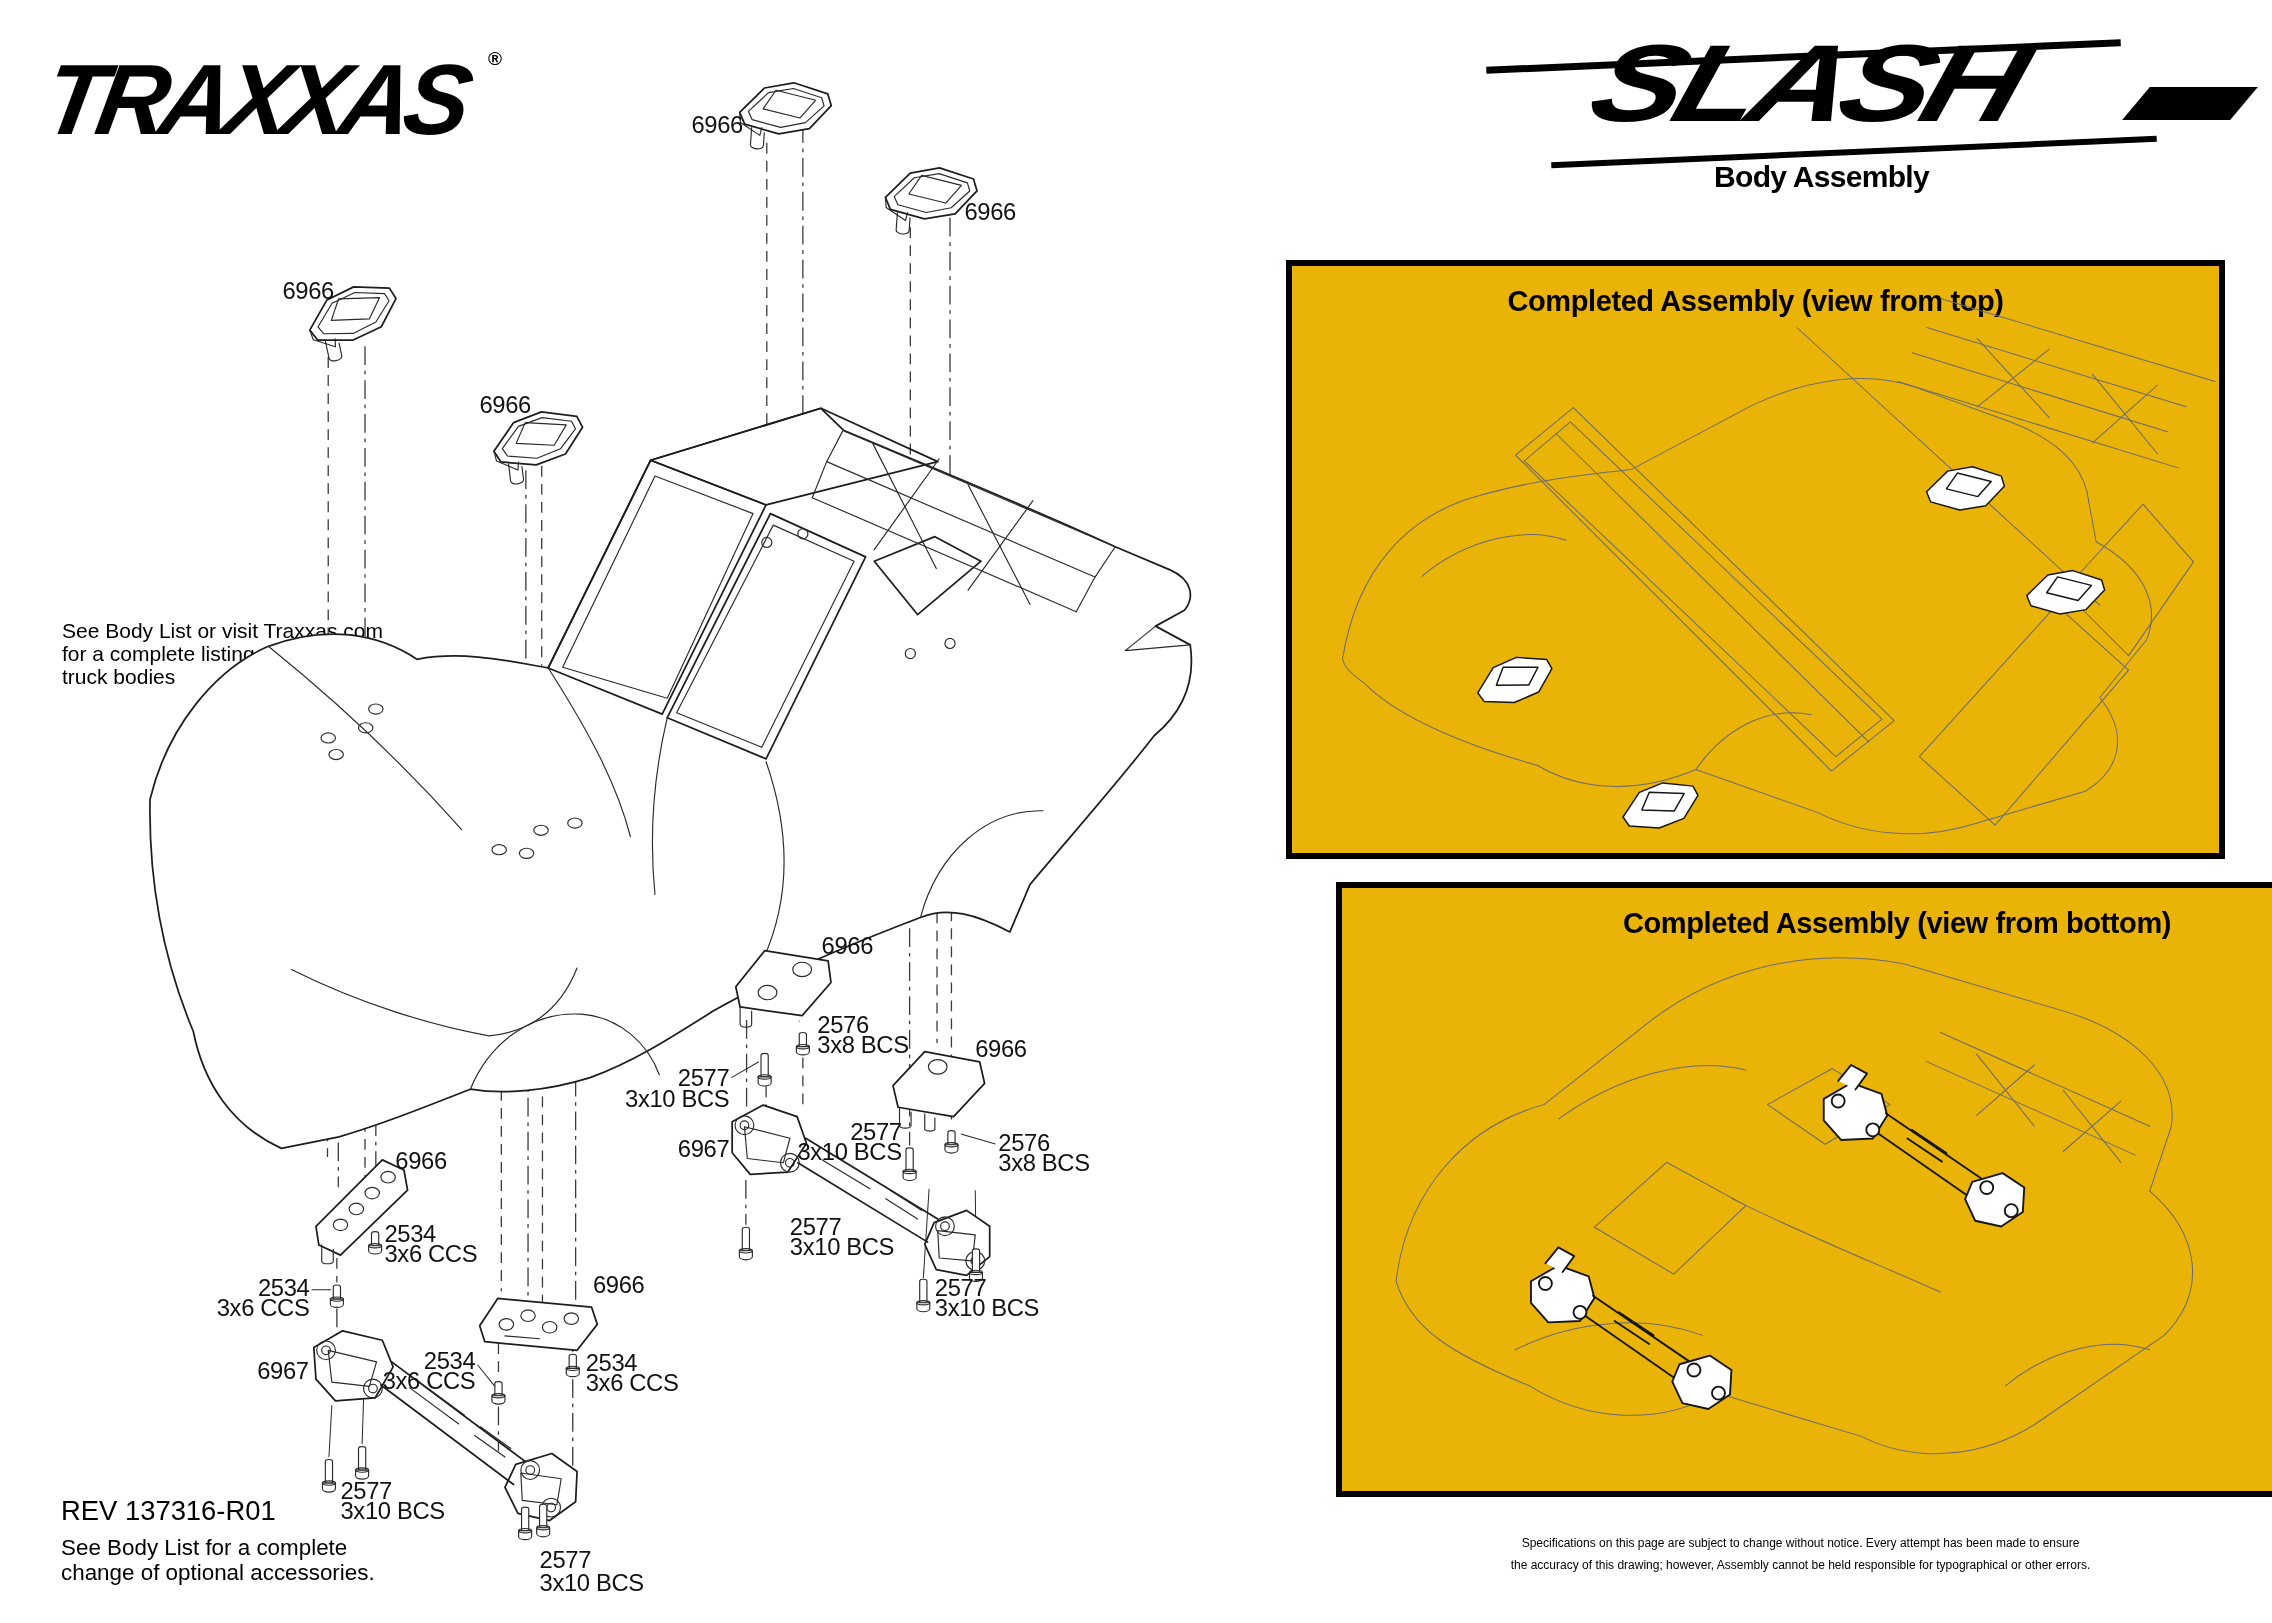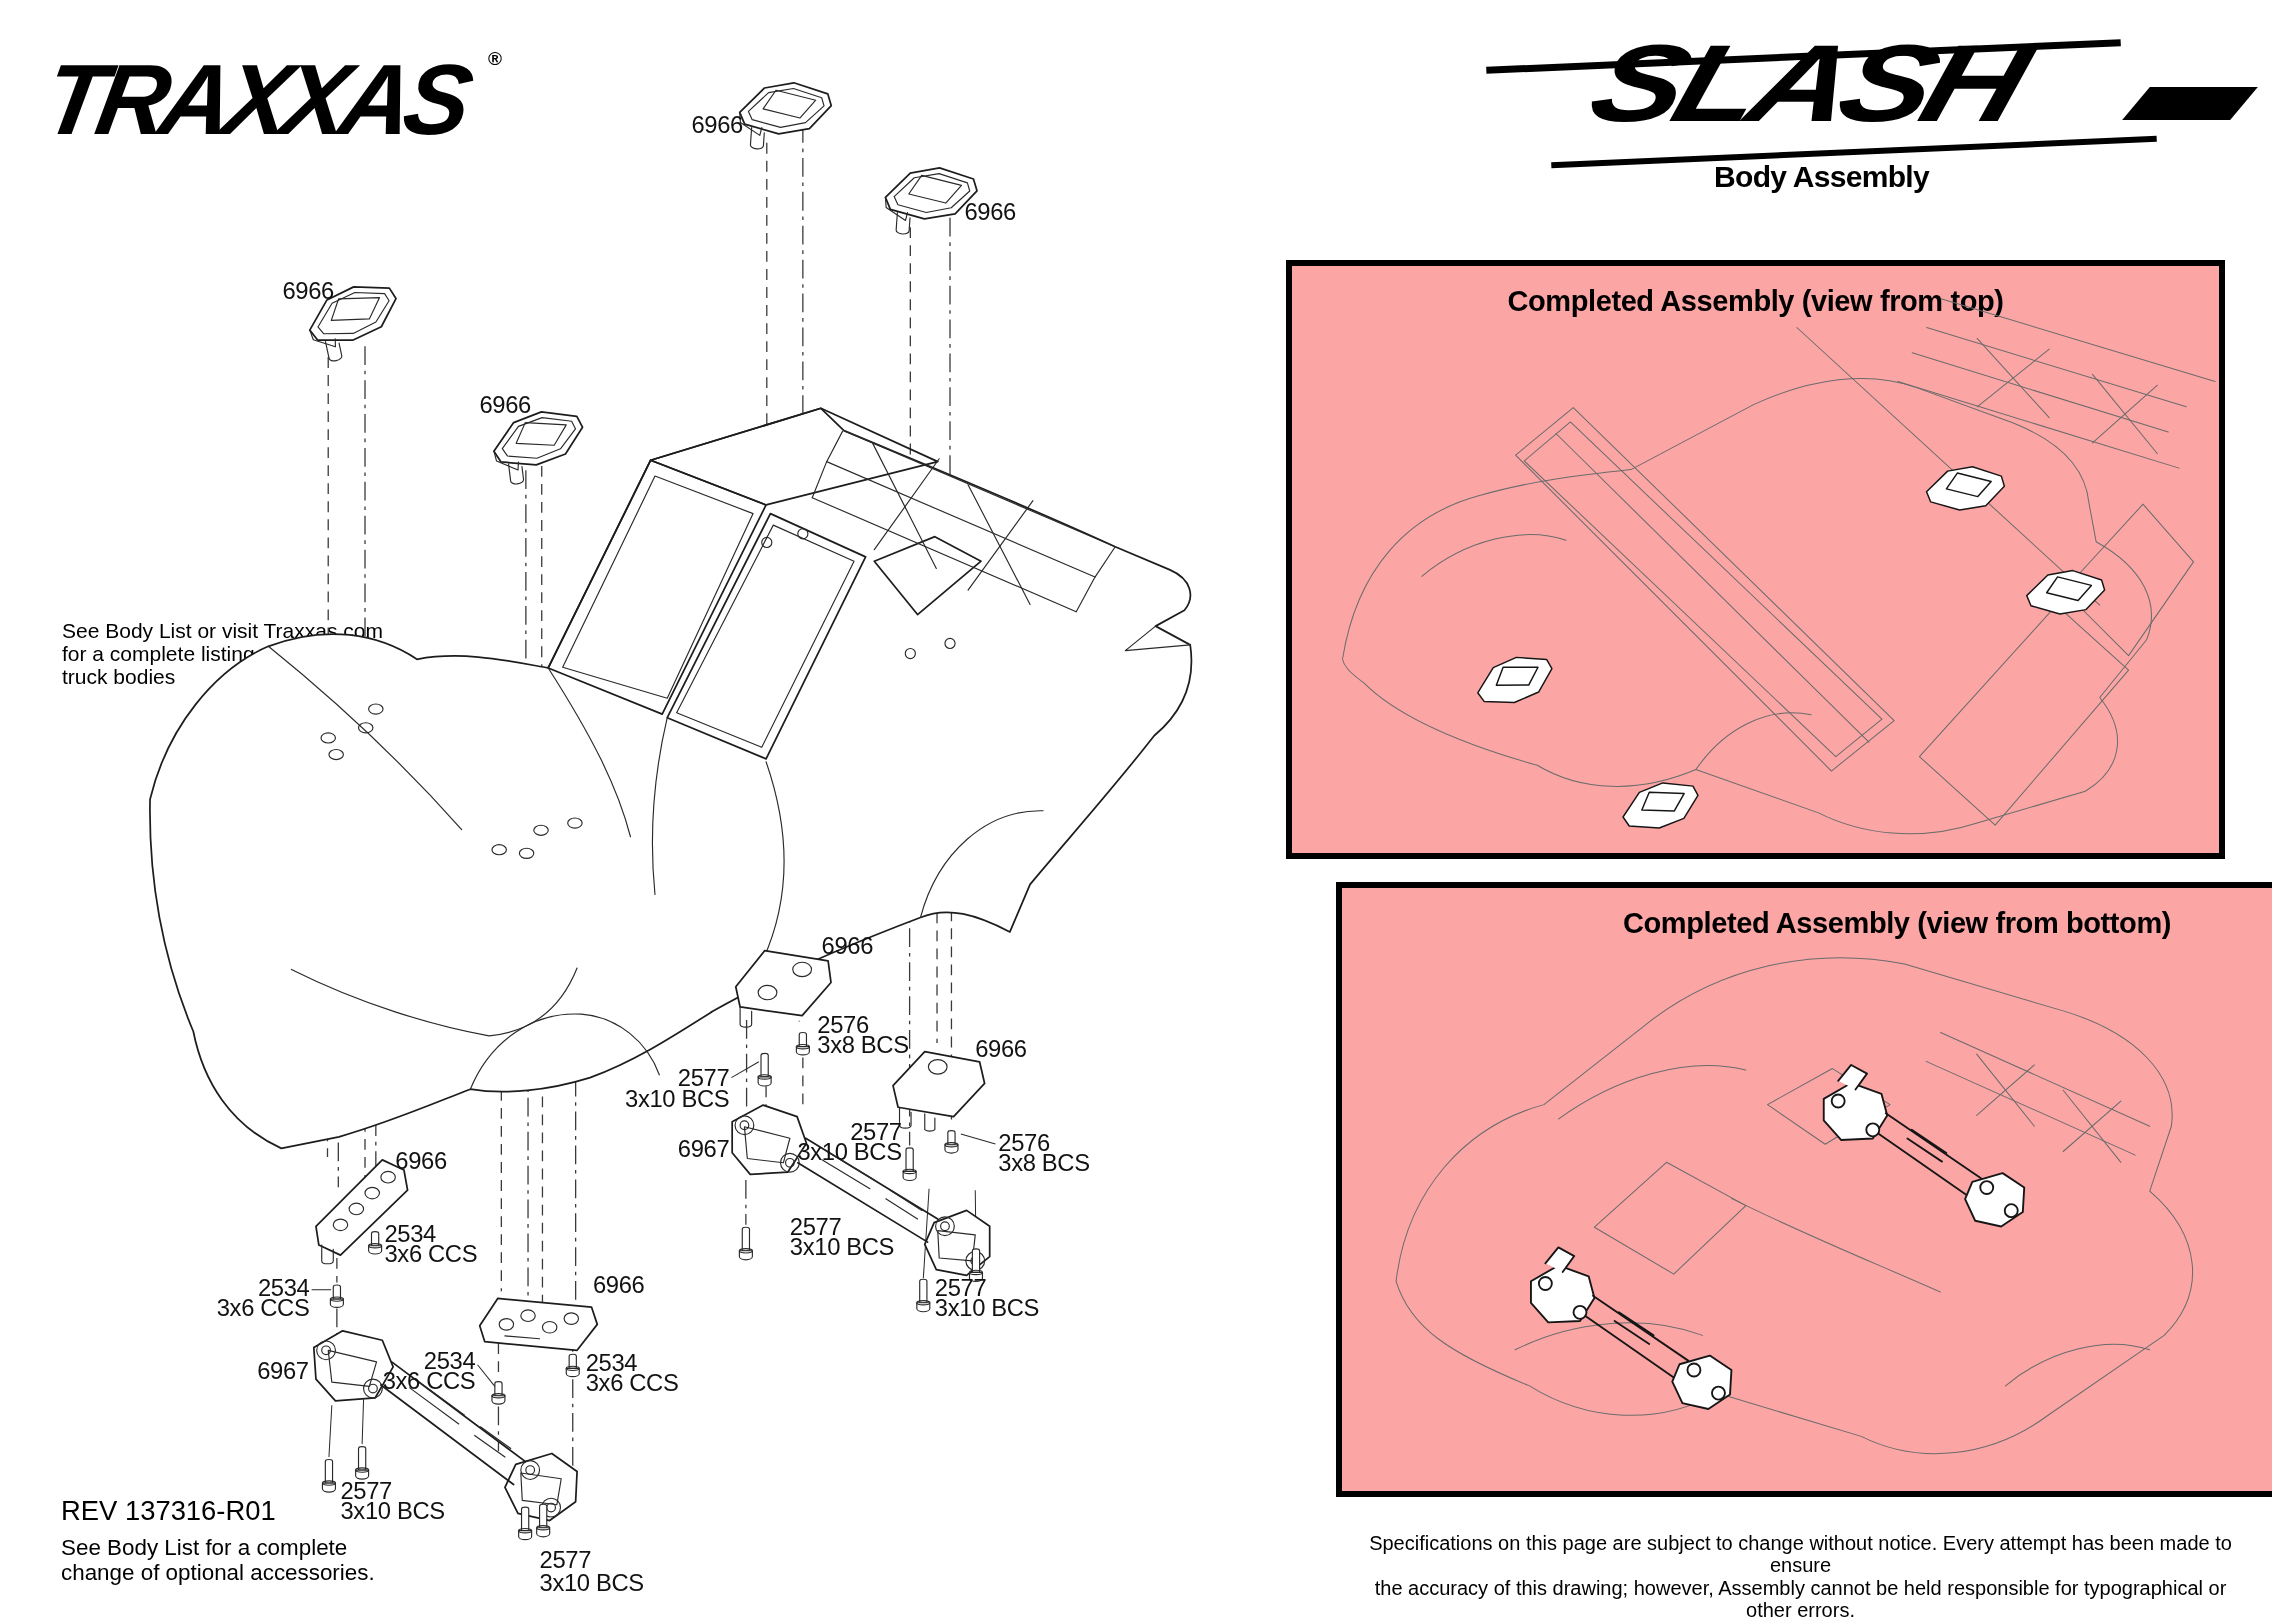--- a/index.html
+++ b/index.html
@@ -15,33 +15,33 @@
         font-size:137px;font-weight:bold;font-style:italic;letter-spacing:-8.7px;
         transform:skewX(-17deg) scaleY(0.80);transform-origin:center top;white-space:nowrap;}
   .slash-streak{position:absolute;background:#000;}
   .streak-a{left:1486px;top:53px;width:635px;height:6.5px;transform:rotate(-2.5deg);}
   .streak-b{left:1551px;top:149px;width:606px;height:5.8px;transform:rotate(-2.5deg);}
   .streak-c{left:2136px;top:87px;width:108px;height:33px;transform:skewX(-40deg);}
   .page-title{position:absolute;left:1457px;top:160px;width:729px;text-align:center;
         font-size:30px;font-weight:bold;letter-spacing:-0.7px;}
 
   
-  .panel{position:absolute;border:6.5px solid #000;background:#fca5a5;box-sizing:border-box;}
+  .panel{position:absolute;border:6.5px solid #000;background:#eab308;box-sizing:border-box;}
   .panel-top{left:1286px;top:260px;width:939px;height:599px;}
   .panel-bottom{left:1336px;top:882px;width:1122px;height:615px;}
   .panel-title{position:absolute;left:0;top:19px;width:100%;text-align:center;
         font-size:29px;font-weight:bold;letter-spacing:-0.4px;}
   .panel svg{position:absolute;left:0;top:0;}
 
   
   .body-note{position:absolute;left:62px;top:619px;font-size:21px;line-height:23px;}
   .rev-note{position:absolute;left:61px;top:1495px;font-size:27.4px;}
   .acc-note{position:absolute;left:61px;top:1535px;font-size:22.4px;line-height:25px;}
   .disclaimer{position:absolute;left:1353px;top:1532px;width:895px;text-align:center;
-        font-size:20px;line-height:22.4px;}
+        font-size:12px;line-height:22.4px;}
 
   
   .main-svg{position:absolute;left:0;top:0;}
   .ln{fill:none;stroke:#1d1d1d;stroke-width:2.4;stroke-linejoin:round;stroke-linecap:round;}
   .lnt{fill:none;stroke:#2a2a2a;stroke-width:1.6;stroke-linejoin:round;stroke-linecap:round;}
   .wfill{fill:#fff;}
   .dash{fill:none;stroke:#3a3a3a;stroke-width:1.8;stroke-dasharray:15 10;}
   .dashdot{fill:none;stroke:#3a3a3a;stroke-width:1.8;stroke-dasharray:26 8 5 8;}
   .callout{font-family:"Liberation Sans",sans-serif;font-size:33px;fill:#121212;letter-spacing:-0.5px;}
   .aend{text-anchor:end;}

